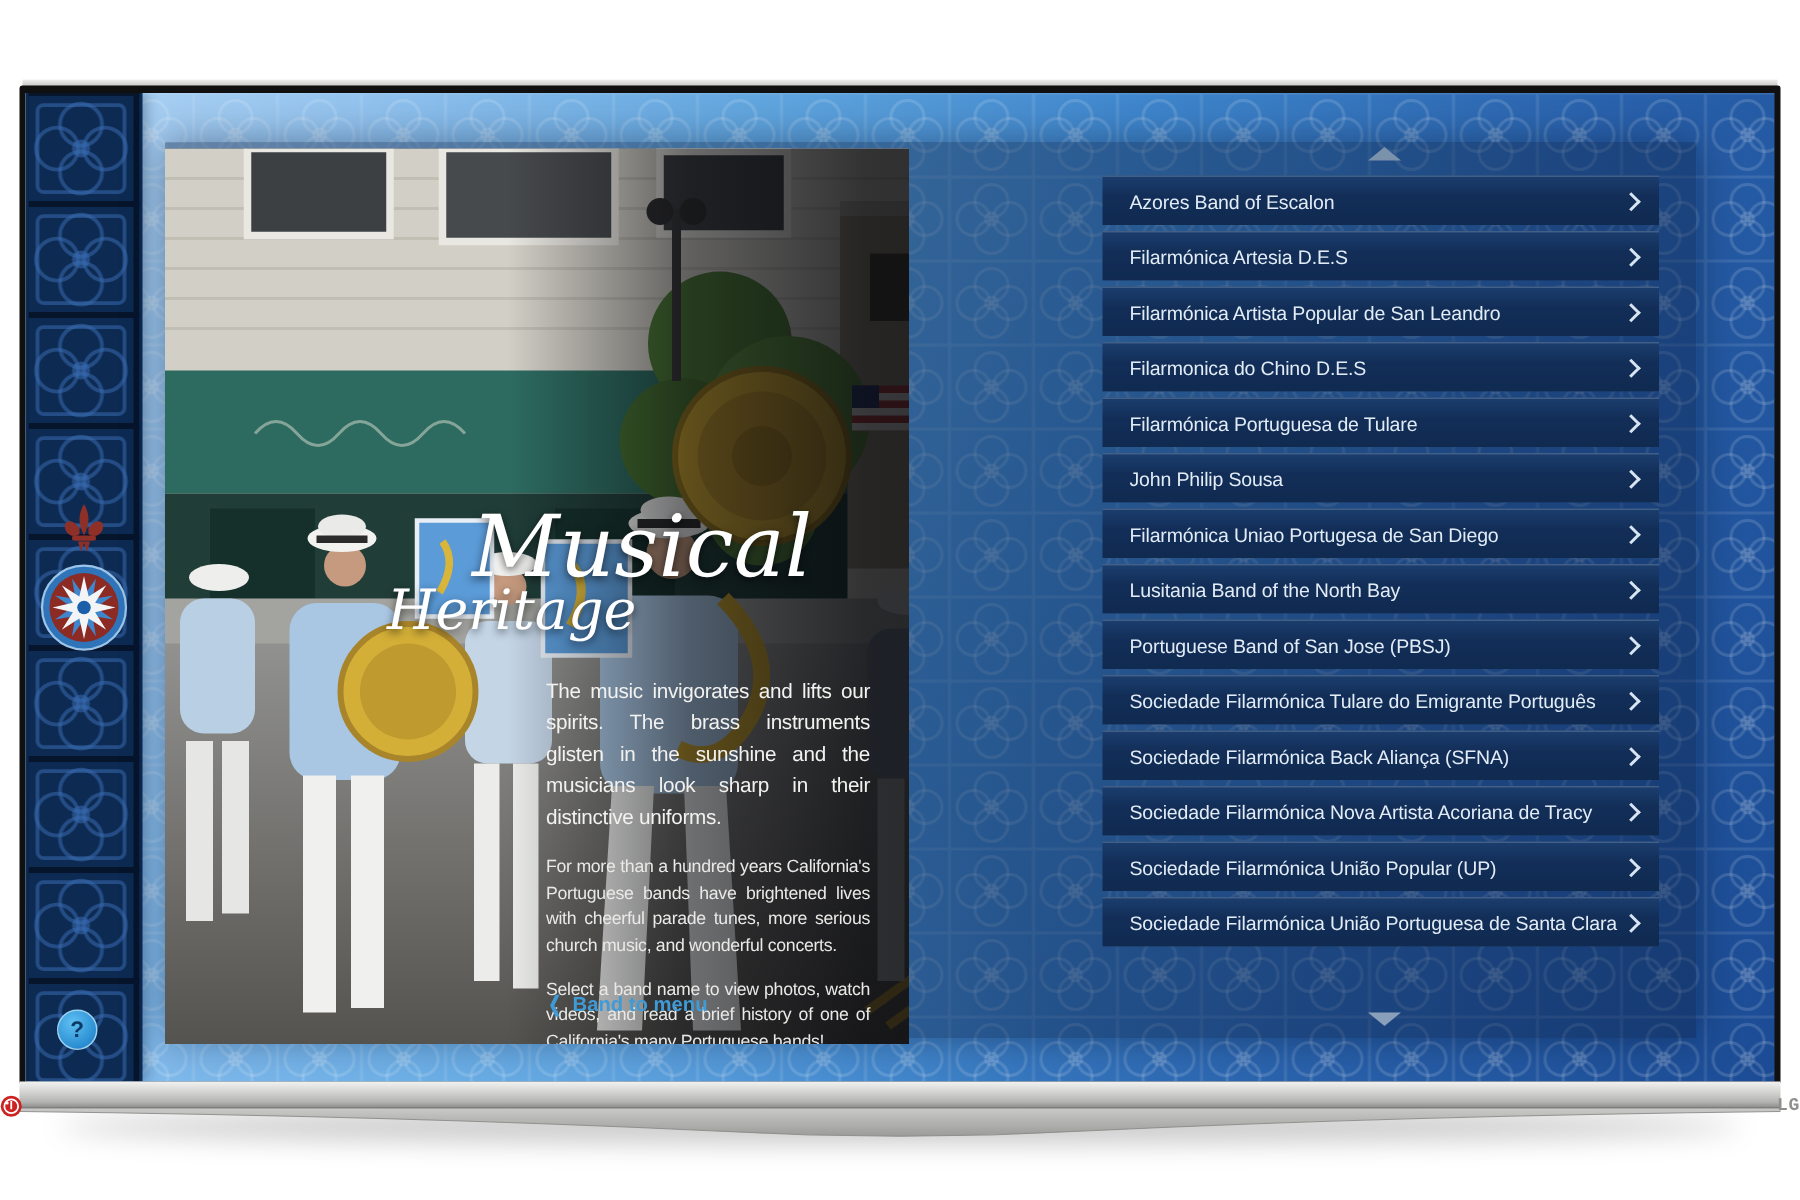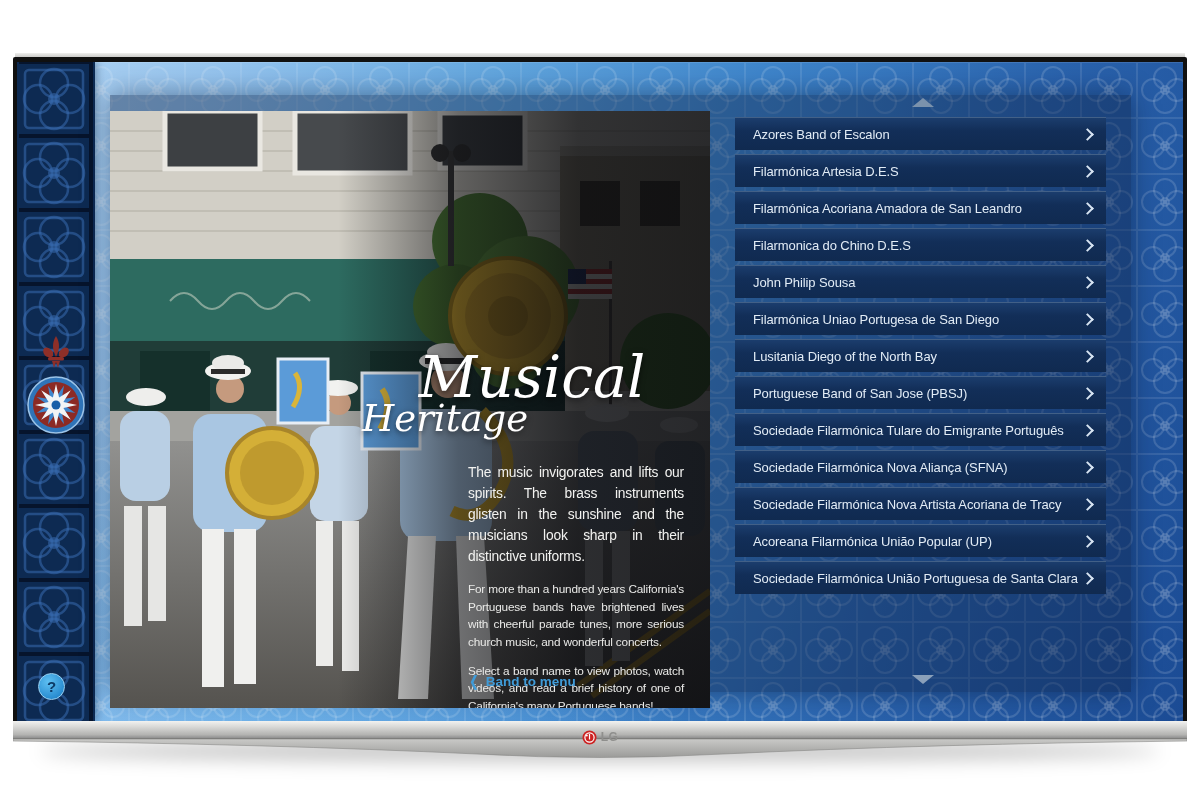--- a/index.html
+++ b/index.html
@@ -4,21 +4,21 @@
 <style>
   * { margin:0; padding:0; box-sizing:border-box; }
   body { width:1200px; height:800px; background:#ffffff; font-family:"Liberation Sans", sans-serif; position:relative; overflow:hidden; }
 
   
   .tv-shadow { position:absolute; left:40px; top:740px; width:1120px; height:22px; background:rgba(0,0,0,0.22); border-radius:50%; filter:blur(9px); }
   .tv-silver-top { position:absolute; left:15px; top:53px; width:1170px; height:5px; background:linear-gradient(#efefed,#c2c2c0); }
   .tv-body { position:absolute; left:13px; top:57px; width:1174px; height:666px; background:#101010; border-radius:2px; }
   .tv-silver-bar { position:absolute; left:13px; top:721px; width:1174px; height:18px; background:linear-gradient(#f2f2f0 0%, #d8d8d6 35%, #b4b4b2 80%, #909090 100%); border-bottom:1px solid #7e7e7c; }
   .tv-apron { position:absolute; left:13px; top:739px; width:1174px; height:30px; }
-  .lg-logo { position:absolute; left:0; right:0; top:728px; height:18px; display:flex; align-items:center; justify-content:center; gap:4px; }
+  .lg-logo { position:absolute; left:0; right:0; top:728px; height:18px; display:flex; align-items:center; justify-content:space-between; gap:4px;font-family:Liberation Mono, monospace; }
   .lg-text { font-size:12px; font-weight:bold; color:#8f8f8d; letter-spacing:0.5px; }
 
   
   .screen { position:absolute; left:17px; top:62px; width:1166px; height:659px; overflow:hidden;
     background:
       radial-gradient(ellipse 700px 420px at 22% 92%, rgba(120,185,240,0.55), rgba(120,185,240,0) 60%),
       linear-gradient(108deg, #b2d5f4 0%, #93c3ee 16%, #60a5de 36%, #3f86cc 54%, #2a63ad 76%, #1b4b94 100%);
   }
   .bg-pattern { position:absolute; left:0; top:0; }
 
@@ -26,21 +26,21 @@
   .side-col { position:absolute; left:0; top:0; width:78px; height:659px; background:#0d2a52; box-shadow:2px 0 8px rgba(0,20,50,0.35); }
   .side-emblems { position:absolute; left:0; top:268px; width:78px; text-align:center; }
   .help-button { position:absolute; left:21px; top:611px; width:27px; height:27px; border-radius:50%;
     background:radial-gradient(circle at 38% 32%, #5fc0f2, #2a8ed2 70%, #1c6fae); border:1px solid #9ad2f2;
     color:#0c3a66; font-size:15px; font-weight:bold; text-align:center; line-height:25px; cursor:pointer; }
 
   
   .panel { position:absolute; left:93px; top:33px; width:1021px; height:597px; box-shadow:0 0 26px rgba(0,15,45,0.45); background:rgba(12,32,66,0.42); }
 
   
-  .photo { position:absolute; left:0; top:16px; width:600px; height:597px; overflow:hidden; background:#8a8a88; }
+  .photo { position:absolute; left:0; top:4px; width:496px; height:597px; overflow:hidden; background:#8a8a88; }
   .photo-overlay { position:absolute; left:0; top:0; width:600px; height:597px;
     background:linear-gradient(90deg, rgba(5,6,10,0) 38%, rgba(5,6,10,0.55) 58%, rgba(5,6,10,0.78) 78%, rgba(5,6,10,0.82) 100%); }
 
   
   .hero-title { position:absolute; right:8px; top:238px; width:340px; color:#ffffff; font-family:"DejaVu Serif", serif; font-style:italic; text-shadow:0 2px 6px rgba(0,0,0,0.6); }
   .hero-title .line1 { font-size:57px; line-height:1; text-align:center; }
   .hero-title .line2 { font-size:37px; line-height:1; text-align:left; padding-right:42px; margin-top:-6px; }
   .hero-copy { position:absolute; right:26px; top:352px; width:216px; color:#f2f2f0; }
   .hero-copy .p1 { font-size:13.8px; line-height:1.52; text-align:justify; letter-spacing:-0.2px; margin-bottom:13px; }
   .hero-copy .p2, .hero-copy .p3 { font-size:11.8px; line-height:1.5; text-align:justify; letter-spacing:-0.2px; color:#e9e9e7; margin-bottom:11px; }
@@ -259,68 +259,72 @@
             <span class="band-name">Azores Band of Escalon</span>
             <span class="row-chevron"></span>
           </li>
 
           <li class="band-row">
             <span class="band-name">Filarmónica Artesia D.E.S</span>
             <span class="row-chevron"></span>
           </li>
 
           <li class="band-row">
-            <span class="band-name">Filarmónica Acoriana Amadora de San Leandro</span>
+            <span class="band-name">Filarmónica Artista Popular de San Leandro</span>
             <span class="row-chevron"></span>
           </li>
 
           <li class="band-row">
             <span class="band-name">Filarmonica do Chino D.E.S</span>
             <span class="row-chevron"></span>
           </li>
 
+          <li class="band-row">
+            <span class="band-name">Filarmónica Portuguesa de Tulare</span>
+            <span class="row-chevron"></span>
+          </li>
 
           <li class="band-row">
             <span class="band-name">John Philip Sousa</span>
             <span class="row-chevron"></span>
           </li>
 
           <li class="band-row">
             <span class="band-name">Filarmónica Uniao Portugesa de San Diego</span>
             <span class="row-chevron"></span>
           </li>
 
           <li class="band-row">
-            <span class="band-name">Lusitania Diego of the North Bay</span>
+            <span class="band-name">Lusitania Band of the North Bay</span>
             <span class="row-chevron"></span>
           </li>
 
           <li class="band-row">
             <span class="band-name">Portuguese Band of San Jose (PBSJ)</span>
             <span class="row-chevron"></span>
           </li>
 
 
           <li class="band-row">
             <span class="band-name">Sociedade Filarmónica Tulare do Emigrante Português</span>
             <span class="row-chevron"></span>
           </li>
 
           <li class="band-row">
-            <span class="band-name">Sociedade Filarmónica Nova Aliança (SFNA)</span>
+            <span class="band-name">Sociedade Filarmónica Back Aliança (SFNA)</span>
             <span class="row-chevron"></span>
           </li>
 
           <li class="band-row">
             <span class="band-name">Sociedade Filarmónica Nova Artista Acoriana de Tracy</span>
             <span class="row-chevron"></span>
           </li>
 
           <li class="band-row">
-            <span class="band-name">Acoreana Filarmónica União Popular (UP)</span>
+            <span class="band-name">Sociedade Filarmónica União Popular (UP)</span>
             <span class="row-chevron"></span>
           </li>
 
           <li class="band-row">
             <span class="band-name">Sociedade Filarmónica União Portuguesa de Santa Clara</span>
             <span class="row-chevron"></span>
           </li>
 
       </ul>
       <div class="scroll-arrow scroll-down"></div>

